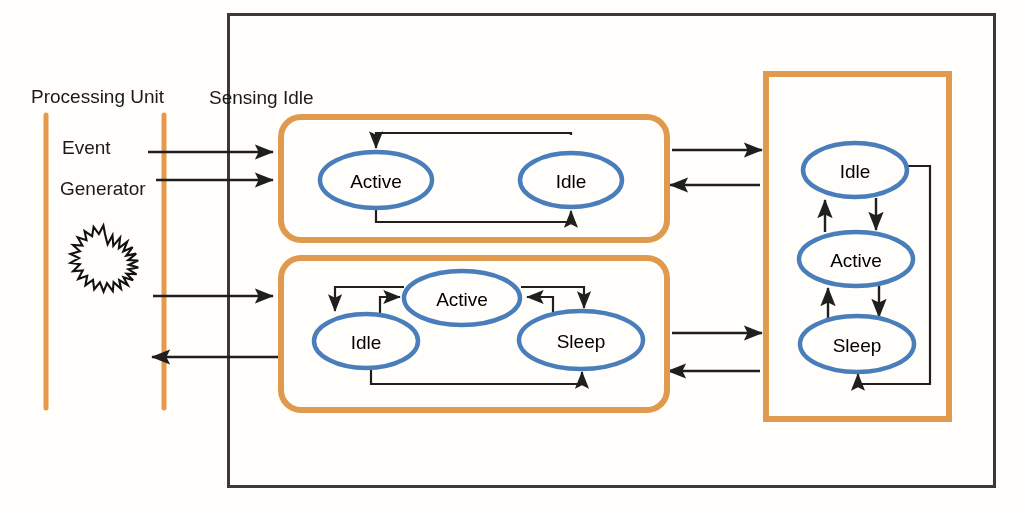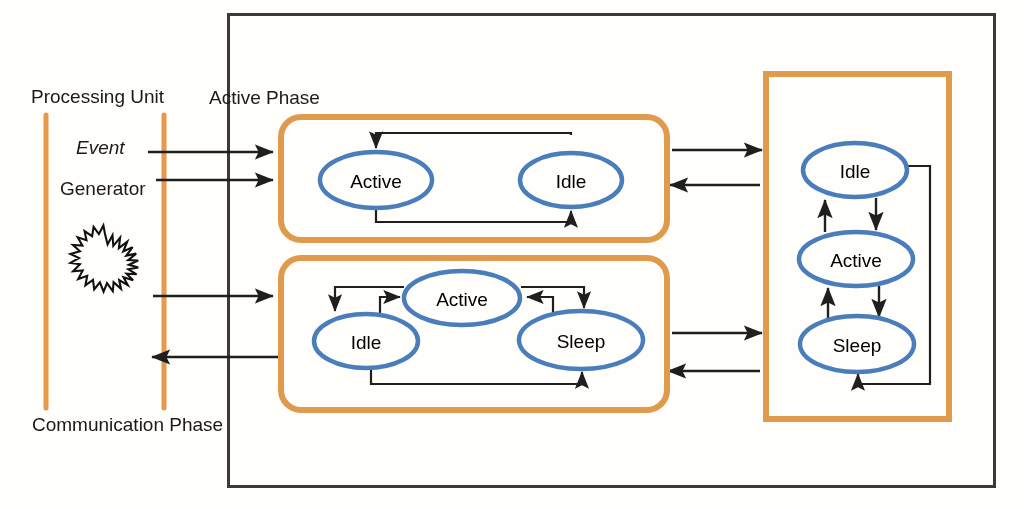--- a/index.html
+++ b/index.html
@@ -87,23 +87,22 @@
     <line x1="879" y1="286" x2="879" y2="317" stroke="#1f1f1f" stroke-width="2.4" marker-end="url(#ah)"></line>
 
     <line x1="828" y1="318" x2="828" y2="288" stroke="#1f1f1f" stroke-width="2.4" marker-end="url(#ah)"></line>
 
     <ellipse cx="855" cy="170" rx="52" ry="27" fill="#fffefb" stroke="#4A7EBB" stroke-width="4.5"></ellipse>
     <ellipse cx="856" cy="259" rx="57" ry="27" fill="#fffefb" stroke="#4A7EBB" stroke-width="4.5"></ellipse>
     <ellipse cx="857" cy="344" rx="57" ry="28" fill="#fffefb" stroke="#4A7EBB" stroke-width="4.5"></ellipse>
   </svg>
 
   <div class="lbl" style="left:31px;  top:87px;">Processing Unit</div>
-  <div class="lbl" style="left:209px; top:88px;">Active Phase</div>
-  <div class="lbl" style="left:32px;  top:415px;">Communication Phase</div>
-  <div class="lbl" style="left:76px;  top:138px;font-style:italic;">Event</div>
+  <div class="lbl" style="left:209px; top:88px;">Sensing Idle</div>
+  <div class="lbl" style="left:62px;  top:138px;">Event</div>
   <div class="lbl" style="left:60px;  top:179px;">Generator</div>
 
   <div class="node-lbl" style="left:376px; top:181px;">Active</div>
   <div class="node-lbl" style="left:571px; top:181px;">Idle</div>
 
   <div class="node-lbl" style="left:462px; top:299px;">Active</div>
   <div class="node-lbl" style="left:366px; top:342px;">Idle</div>
   <div class="node-lbl" style="left:581px; top:341px;">Sleep</div>
 
   <div class="node-lbl" style="left:855px; top:171px;">Idle</div>

